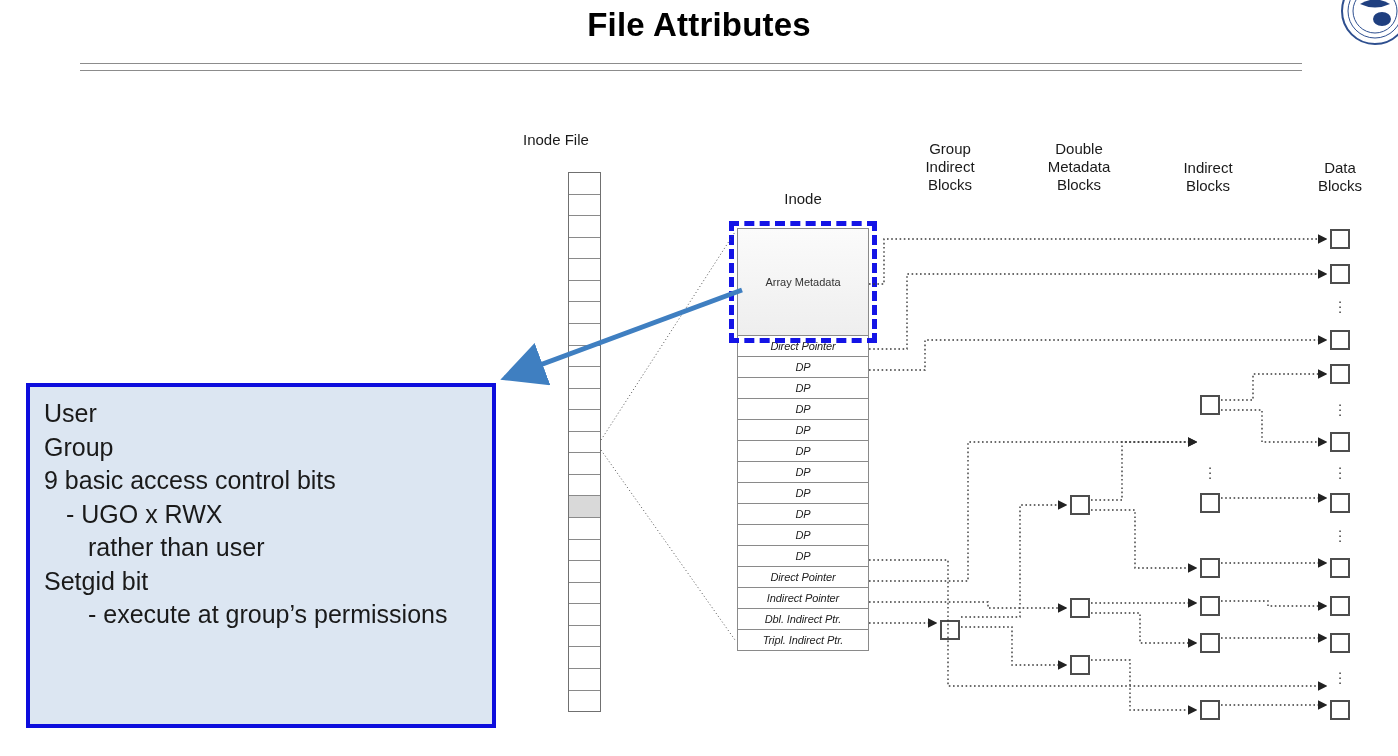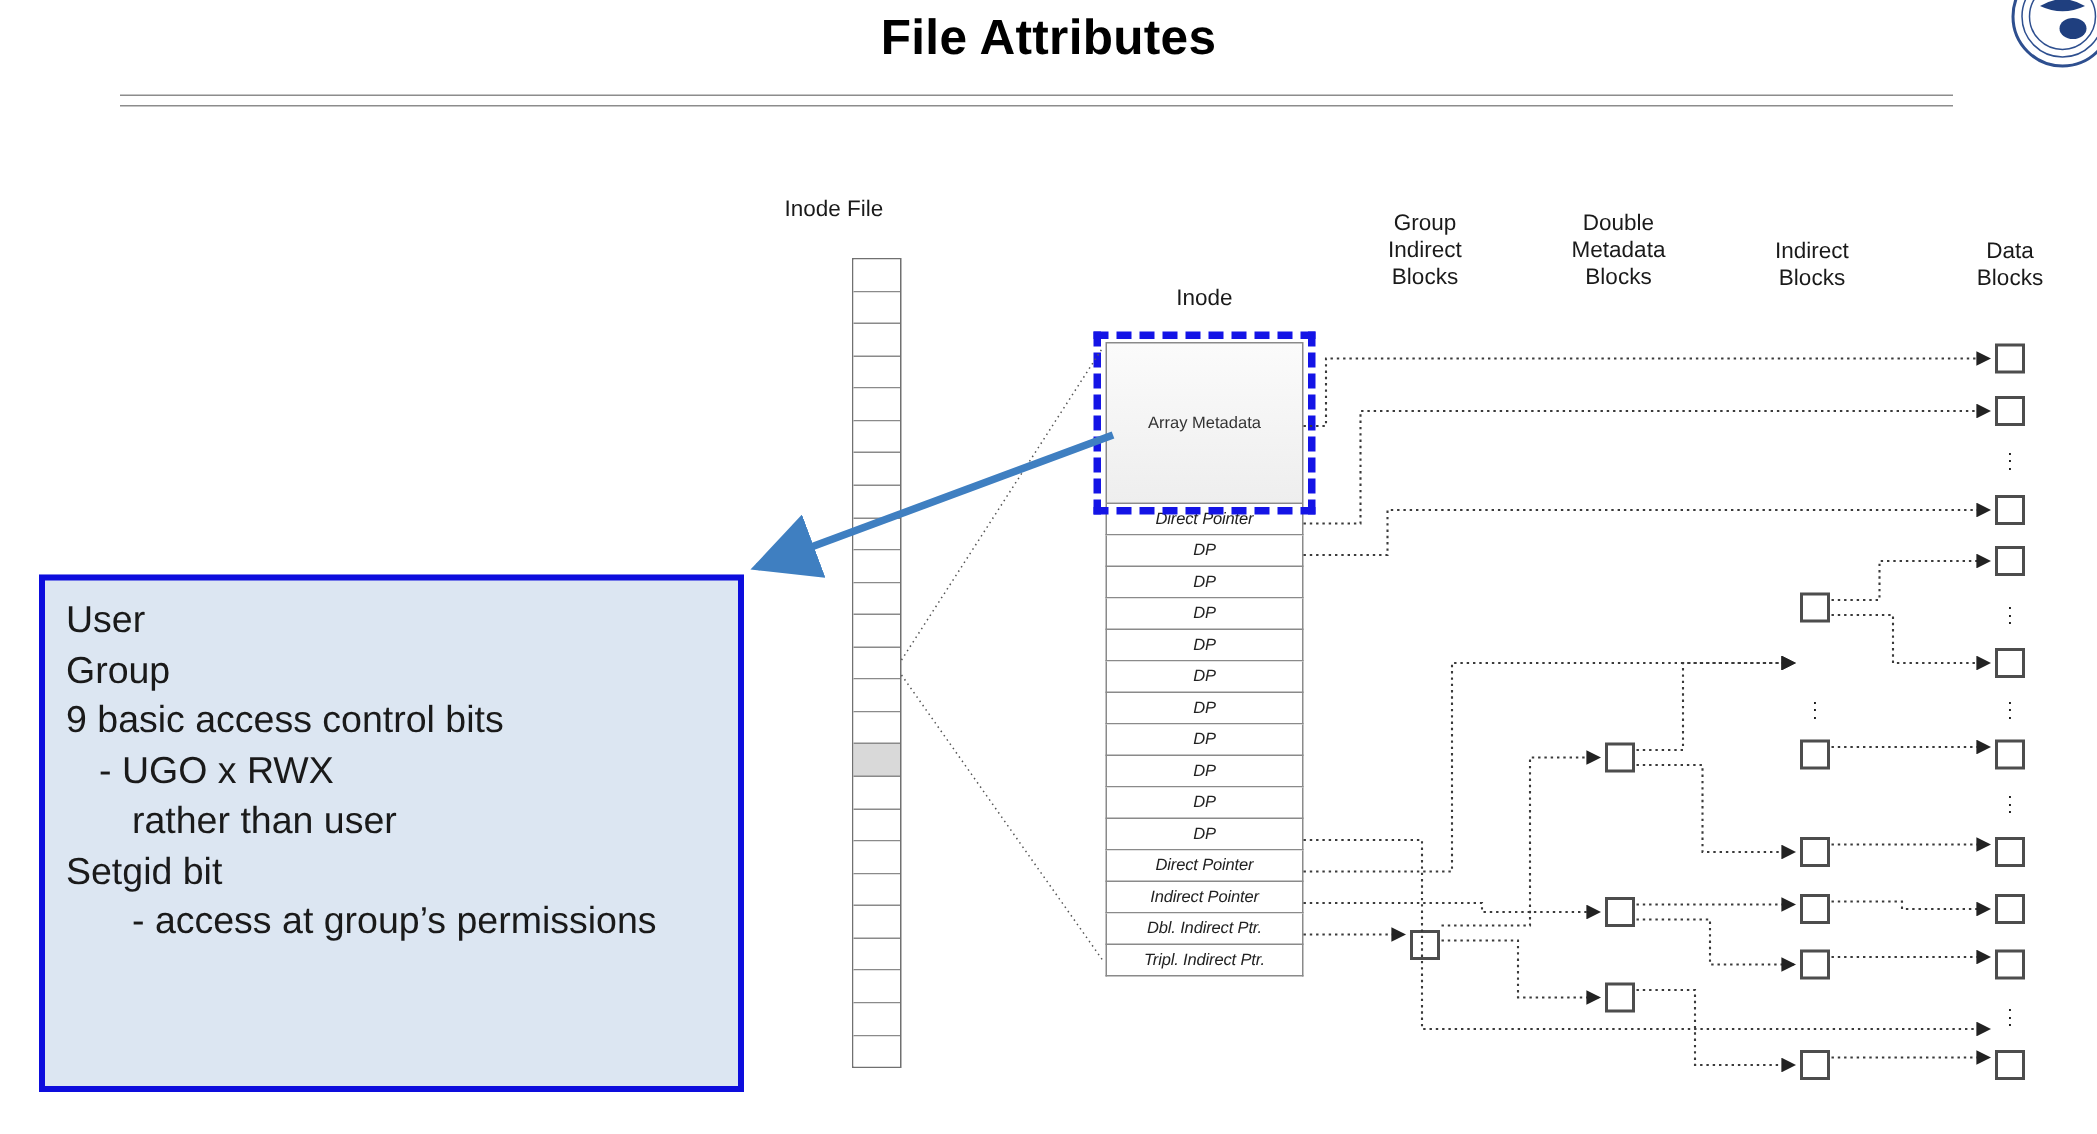--- a/index.html
+++ b/index.html
@@ -377,15 +377,15 @@
 </div>
 
 <div id="callout-box">
   <ul id="callout-list">
       <li class="lvl1">User</li>
       <li class="lvl1">Group</li>
       <li class="lvl1">9 basic access control bits</li>
       <li class="lvl2">- UGO x RWX</li>
       <li class="lvl3">rather than user</li>
       <li class="lvl1">Setgid bit</li>
-      <li class="lvl3">- access at group’s permissions</li>
+      <li class="lvl3">- execute at group’s permissions</li>
     </ul>
 </div>
 
 </body></html>

